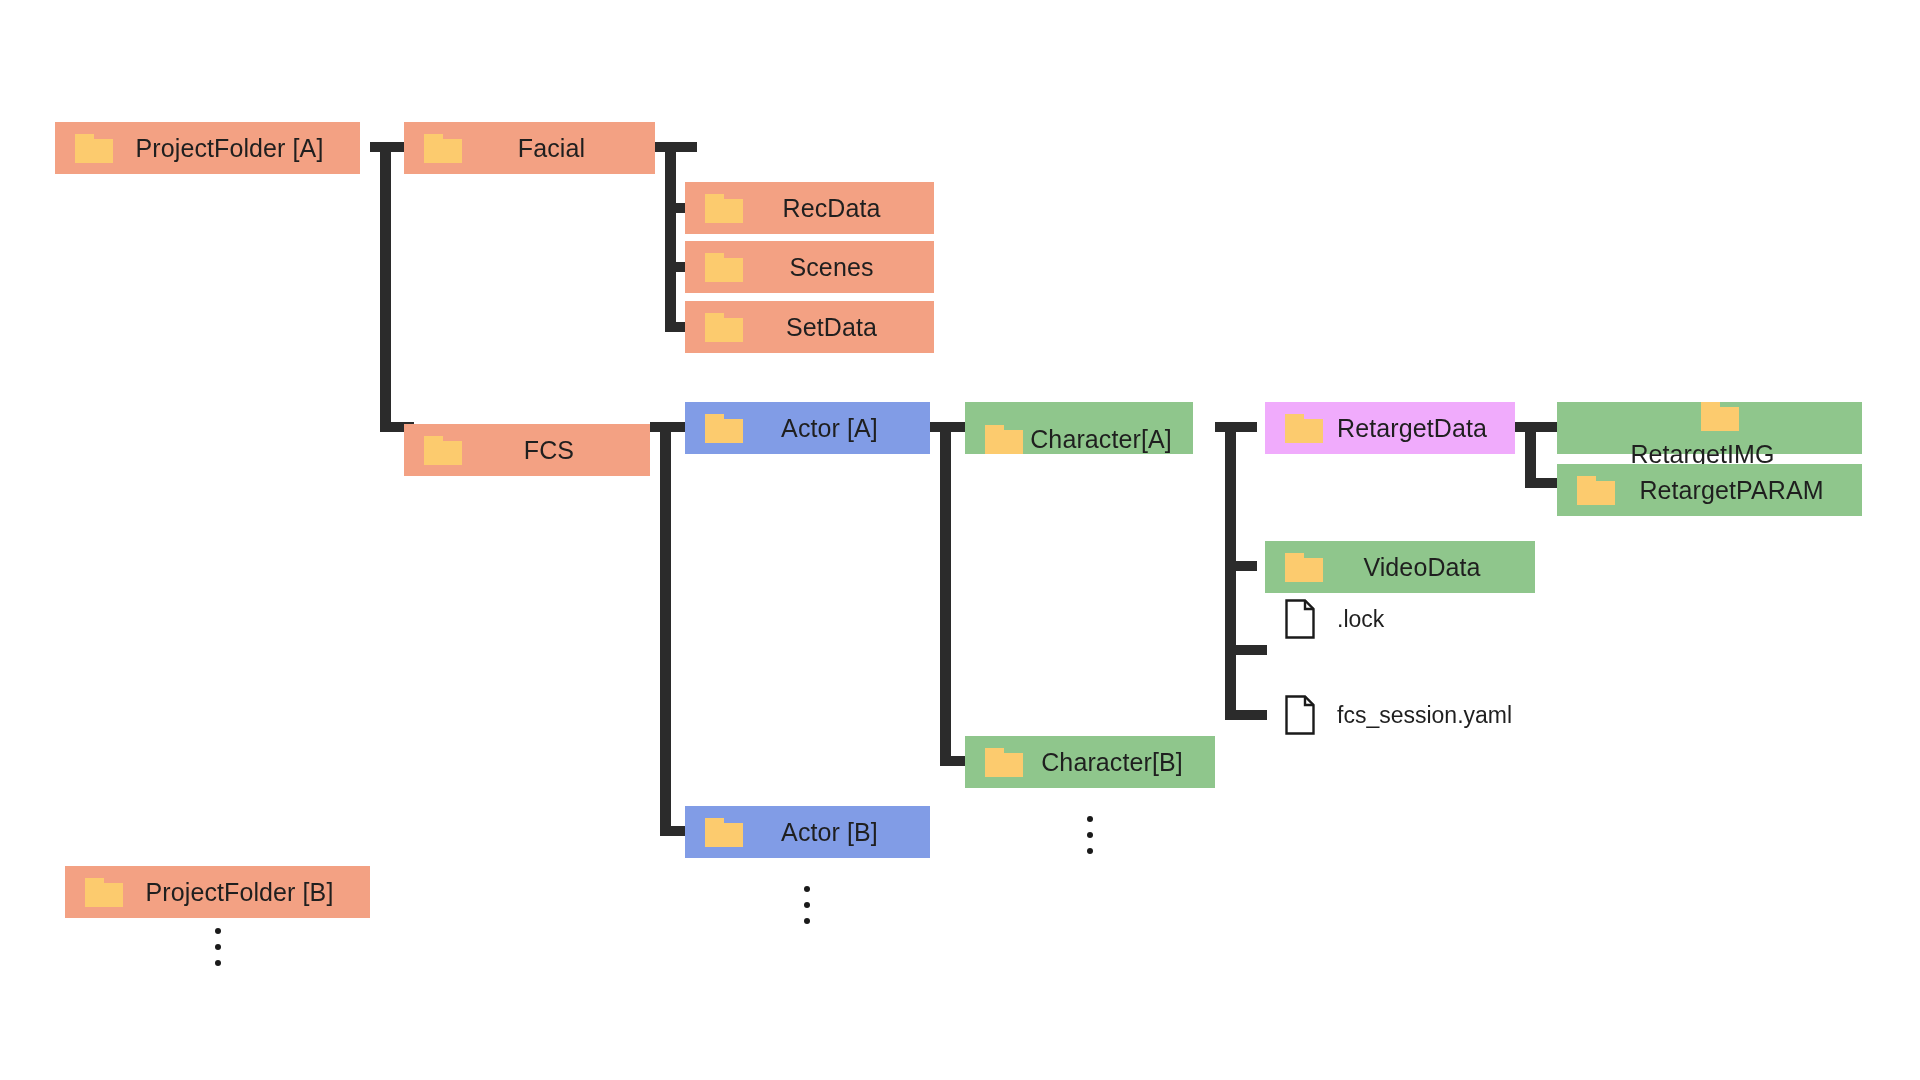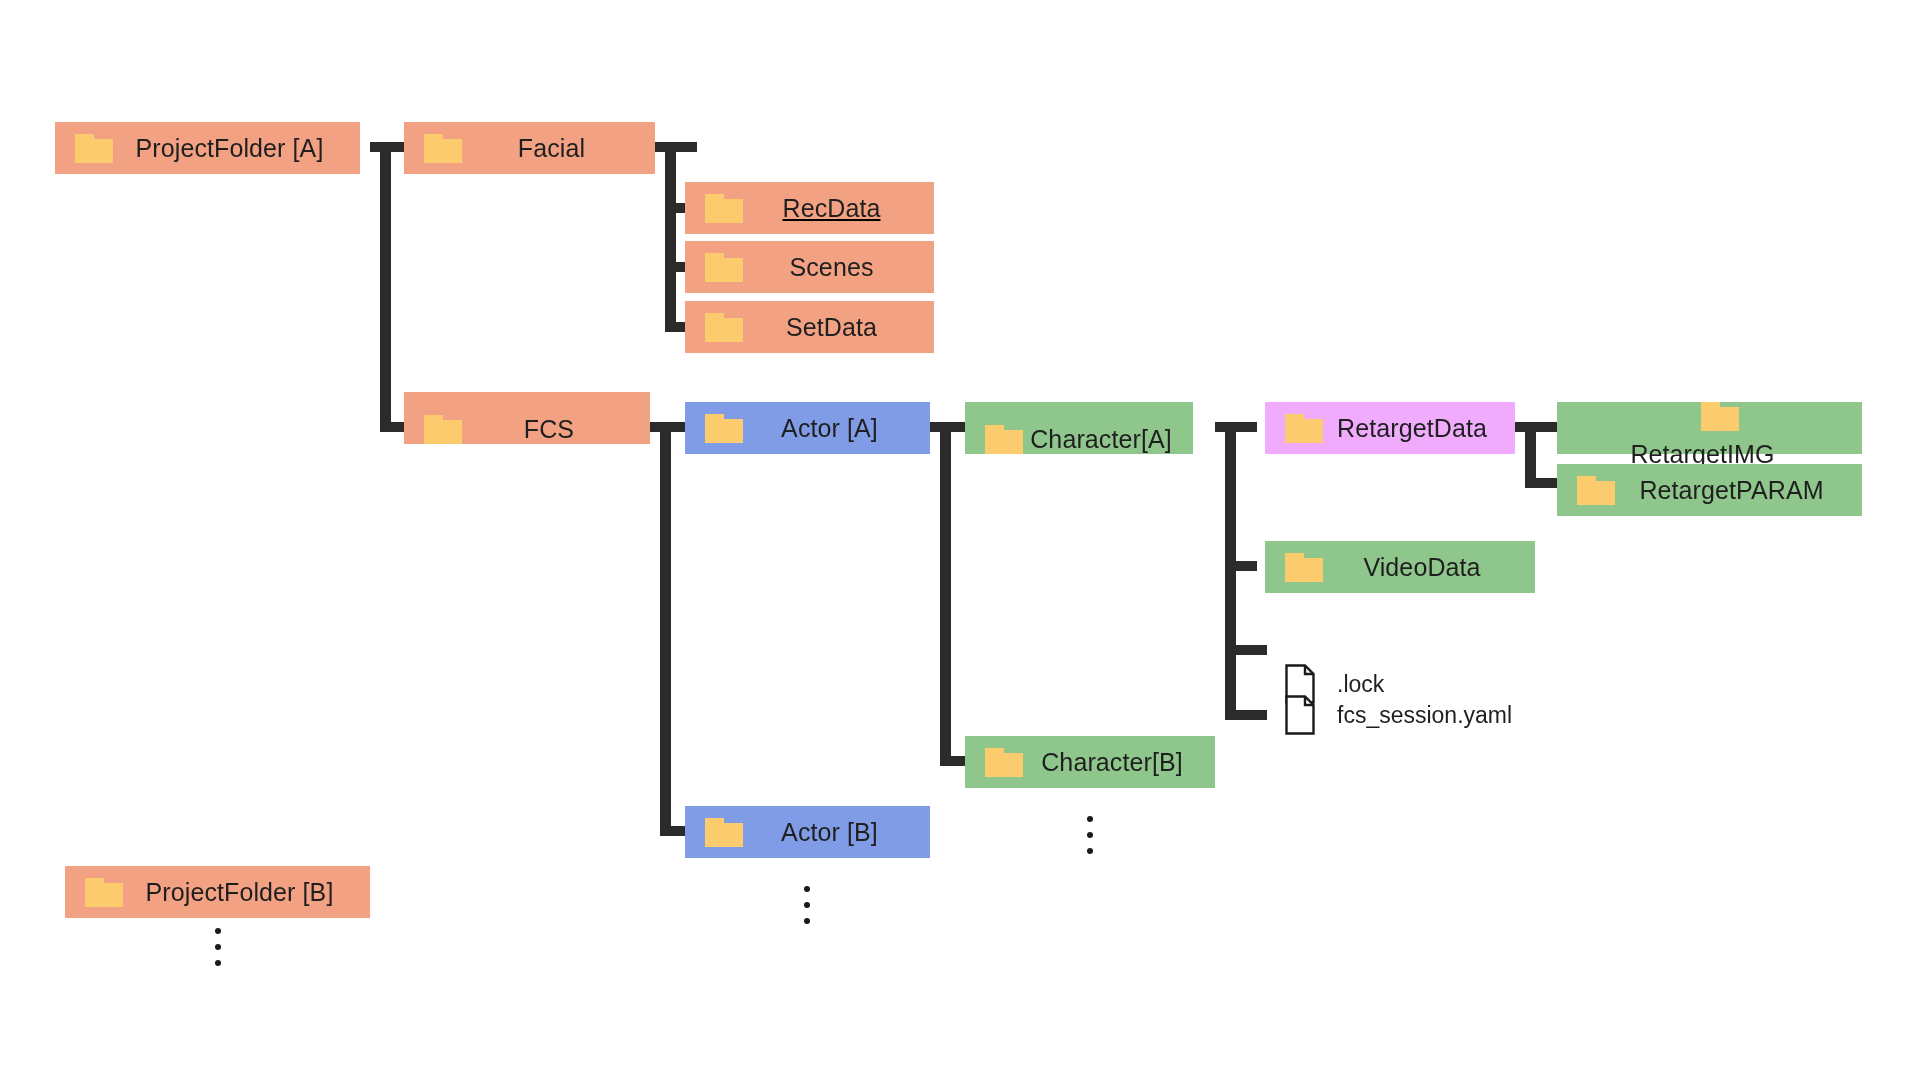--- a/index.html
+++ b/index.html
@@ -142,29 +142,29 @@
   </div>
 
   <div class="node" style="left:404px;top:122px;width:251px;background:#F3A183;">
     <span class="ficon">
         <i class="tab"></i>
         <i class="body"></i>
       </span>
     <span class="lbl">Facial</span>
   </div>
 
-  <div class="node" style="left:404px;top:392px;width:246px;background:#F3A183;align-items:flex-end;">
+  <div class="node" style="left:404px;top:424px;width:246px;background:#F3A183;">
     <span class="ficon">
         <i class="tab"></i>
         <i class="body"></i>
       </span>
     <span class="lbl">FCS</span>
   </div>
 
-  <div class="node" style="left:685px;top:182px;width:249px;background:#F3A183;text-decoration:underline;">
+  <div class="node" style="left:685px;top:182px;width:249px;background:#F3A183;">
     <span class="ficon">
         <i class="tab"></i>
         <i class="body"></i>
       </span>
     <span class="lbl">RecData</span>
   </div>
   <div class="node" style="left:685px;top:241px;width:249px;background:#F3A183;">
     <span class="ficon">
         <i class="tab"></i>
         <i class="body"></i>
@@ -230,21 +230,21 @@
   </div>
 
   <div class="node" style="left:1265px;top:541px;width:270px;background:#8FC68C;">
     <span class="ficon">
         <i class="tab"></i>
         <i class="body"></i>
       </span>
     <span class="lbl">VideoData</span>
   </div>
 
-  <div class="fnode" style="left:1285px;top:658px;">
+  <div class="fnode" style="left:1285px;top:593px;">
     <span class="dicon">
       <svg width="30" height="40" viewBox="0 0 30 40">
         <path d="M1.5 1.5 H20 L28.5 10 V38.5 H1.5 Z" fill="#ffffff" stroke="#1a1a1a" stroke-width="2.4"></path>
         <path d="M20 1.5 V10 H28.5" fill="none" stroke="#1a1a1a" stroke-width="2.4"></path>
       </svg>
     </span>
     <span class="lbl">.lock</span>
   </div>
 
   <div class="fnode" style="left:1285px;top:689px;">

